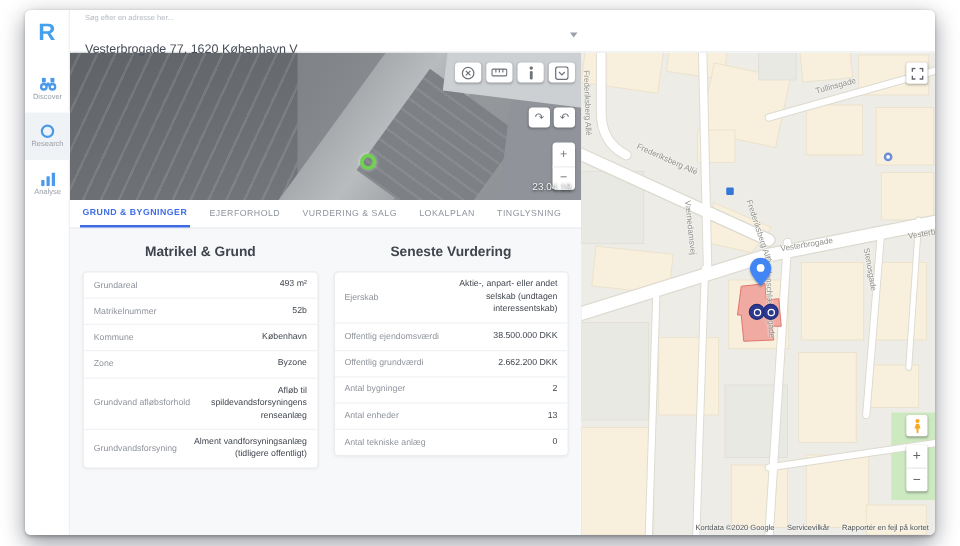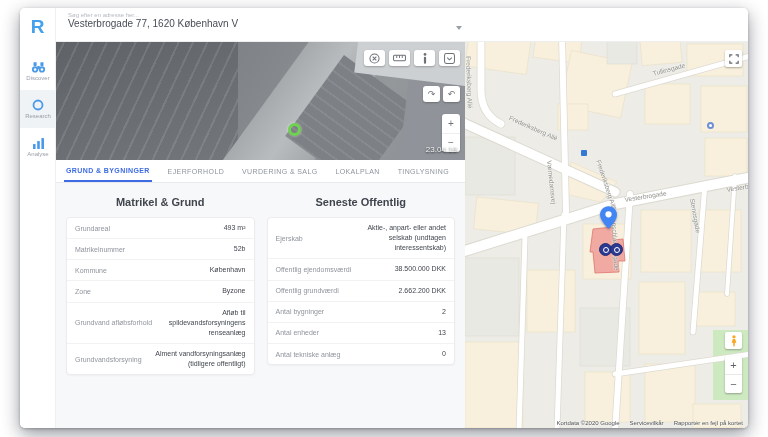--- a/index.html
+++ b/index.html
@@ -14,21 +14,21 @@
   .nav { margin-top:14px; }
   .nav-item { width:36px; height:38px; display:flex; flex-direction:column; align-items:center; justify-content:center; gap:2px; cursor:pointer; }
   .nav-item.active { background:#f0f3f6; }
   .nav-item .lbl { font-size:6px; color:#9aa0a8; }
   .nav-item svg { display:block; }
 
   
   .header { position:absolute; left:36px; right:0; top:0; height:34px; background:#fff; border-bottom:1px solid #eceef0; z-index:4; }
   .search { position:absolute; left:12px; top:4px; width:400px; height:26px; cursor:text; }
   .search-label { display:block; font-size:6px; color:#b4b9c0; }
-  .search-value { display:block; font-size:10px; color:#474d56; margin-top:0; }
+  .search-value { display:block; font-size:10px; color:#474d56; margin-top:16px; }
   .search-caret { position:absolute; right:6px; top:14px; width:0; height:0; border-left:3.5px solid transparent; border-right:3.5px solid transparent; border-top:4px solid #9aa0a8; }
   .user { position:absolute; right:14px; top:8px; display:flex; align-items:center; gap:6px; }
   .greeting { font-size:9px; color:#8d939c; }
   .avatar { width:17px; height:17px; border-radius:4px; background:#d9edfb; color:#4aa0e8; font-size:7px; font-weight:700;
             display:flex; align-items:center; justify-content:center; cursor:pointer; }
 
   
   .content { position:absolute; left:36px; top:34px; width:409px; bottom:0; background:#f7f8fa; }
 
   
@@ -245,21 +245,21 @@
                 <span class="k">Grundvand afløbsforhold</span>
                 <span class="v">Afløb til spildevandsforsyningens renseanlæg</span>
               </div>
             <div class="row">
                 <span class="k">Grundvandsforsyning</span>
                 <span class="v">Alment vandforsyningsanlæg (tidligere offentligt)</span>
               </div>
           </div>
         </div>
         <div class="col">
-          <div class="sec-title">Seneste Offentlig</div>
+          <div class="sec-title">Seneste Vurdering</div>
           <div class="card">
             <div class="row">
                 <span class="k">Ejerskab</span>
                 <span class="v">Aktie-, anpart- eller andet selskab (undtagen interessentskab)</span>
               </div>
             <div class="row">
                 <span class="k">Offentlig ejendomsværdi</span>
                 <span class="v">38.500.000 DKK</span>
               </div>
             <div class="row">

